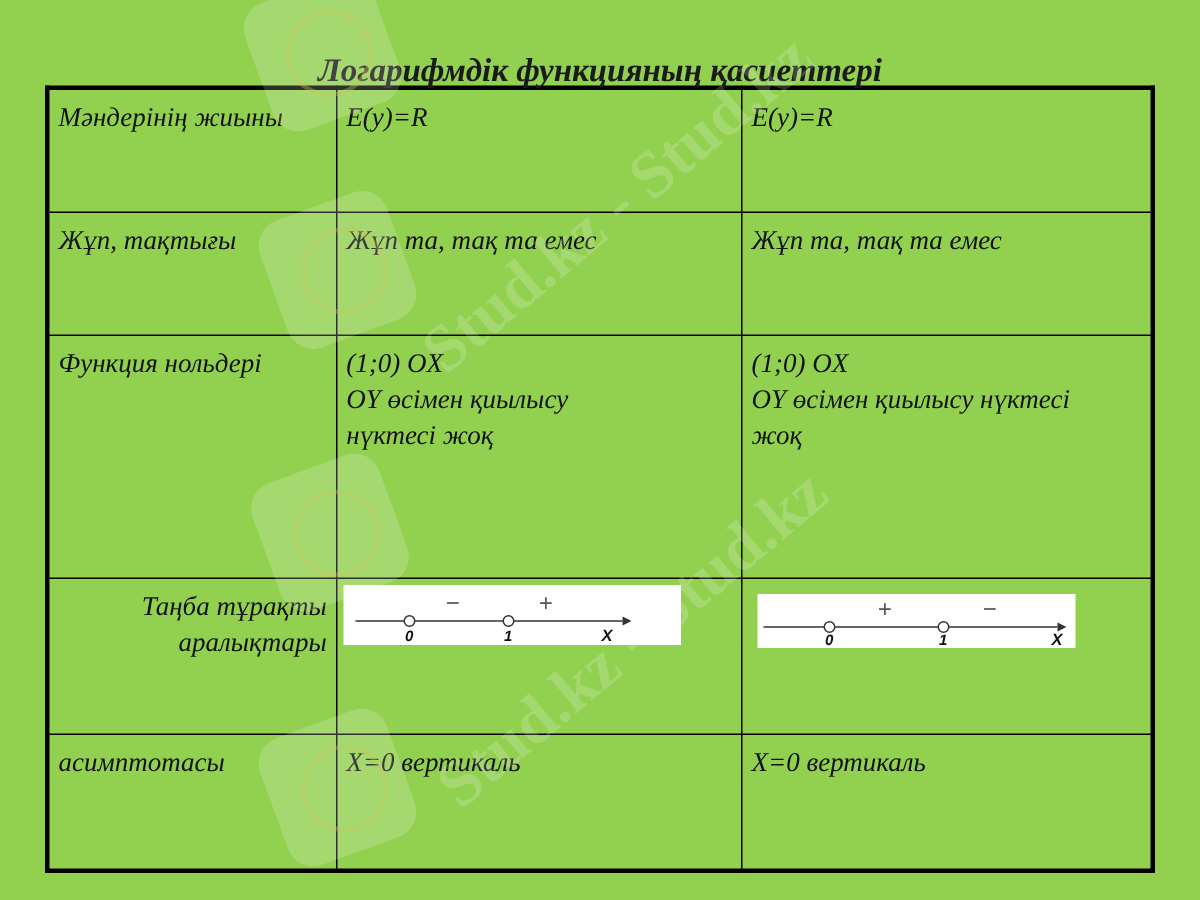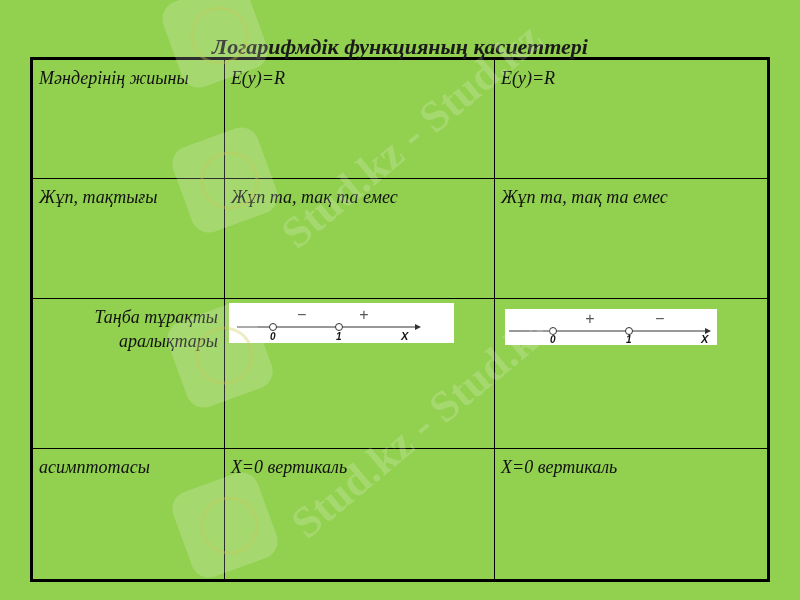--- a/index.html
+++ b/index.html
@@ -107,20 +107,33 @@
     <td class="c1">E(y)=R</td>
     <td>E(y)=R</td>
   </tr>
 
   <tr class="r3">
     <td class="c0">Жұп, тақтығы</td>
     <td class="c1">Жұп та, тақ та емес</td>
     <td>Жұп та, тақ та емес</td>
   </tr>
 
+  <tr class="r4">
+    <td class="c0">Функция нольдері</td>
+    <td class="c1">
+      <span class="line">(1;0) OX</span>
+      <span class="line">OY өсімен қиылысу</span>
+      <span class="line">нүктесі жоқ</span>
+    </td>
+    <td>
+      <span class="line">(1;0) OX</span>
+      <span class="line">OY өсімен қиылысу нүктесі</span>
+      <span class="line">жоқ</span>
+    </td>
+  </tr>
 
   <tr class="r5">
     <td class="c0">
       <span class="line">Таңба тұрақты</span>
       <span class="line">аралықтары</span>
     </td>
     <td class="c1" style="padding:4px 40px 0 4px;">
       <div class="numline">
         <svg width="196" height="40" viewBox="0 0 196 40">
           <line x1="8" y1="24" x2="186" y2="24" stroke="#333" stroke-width="1"></line>

